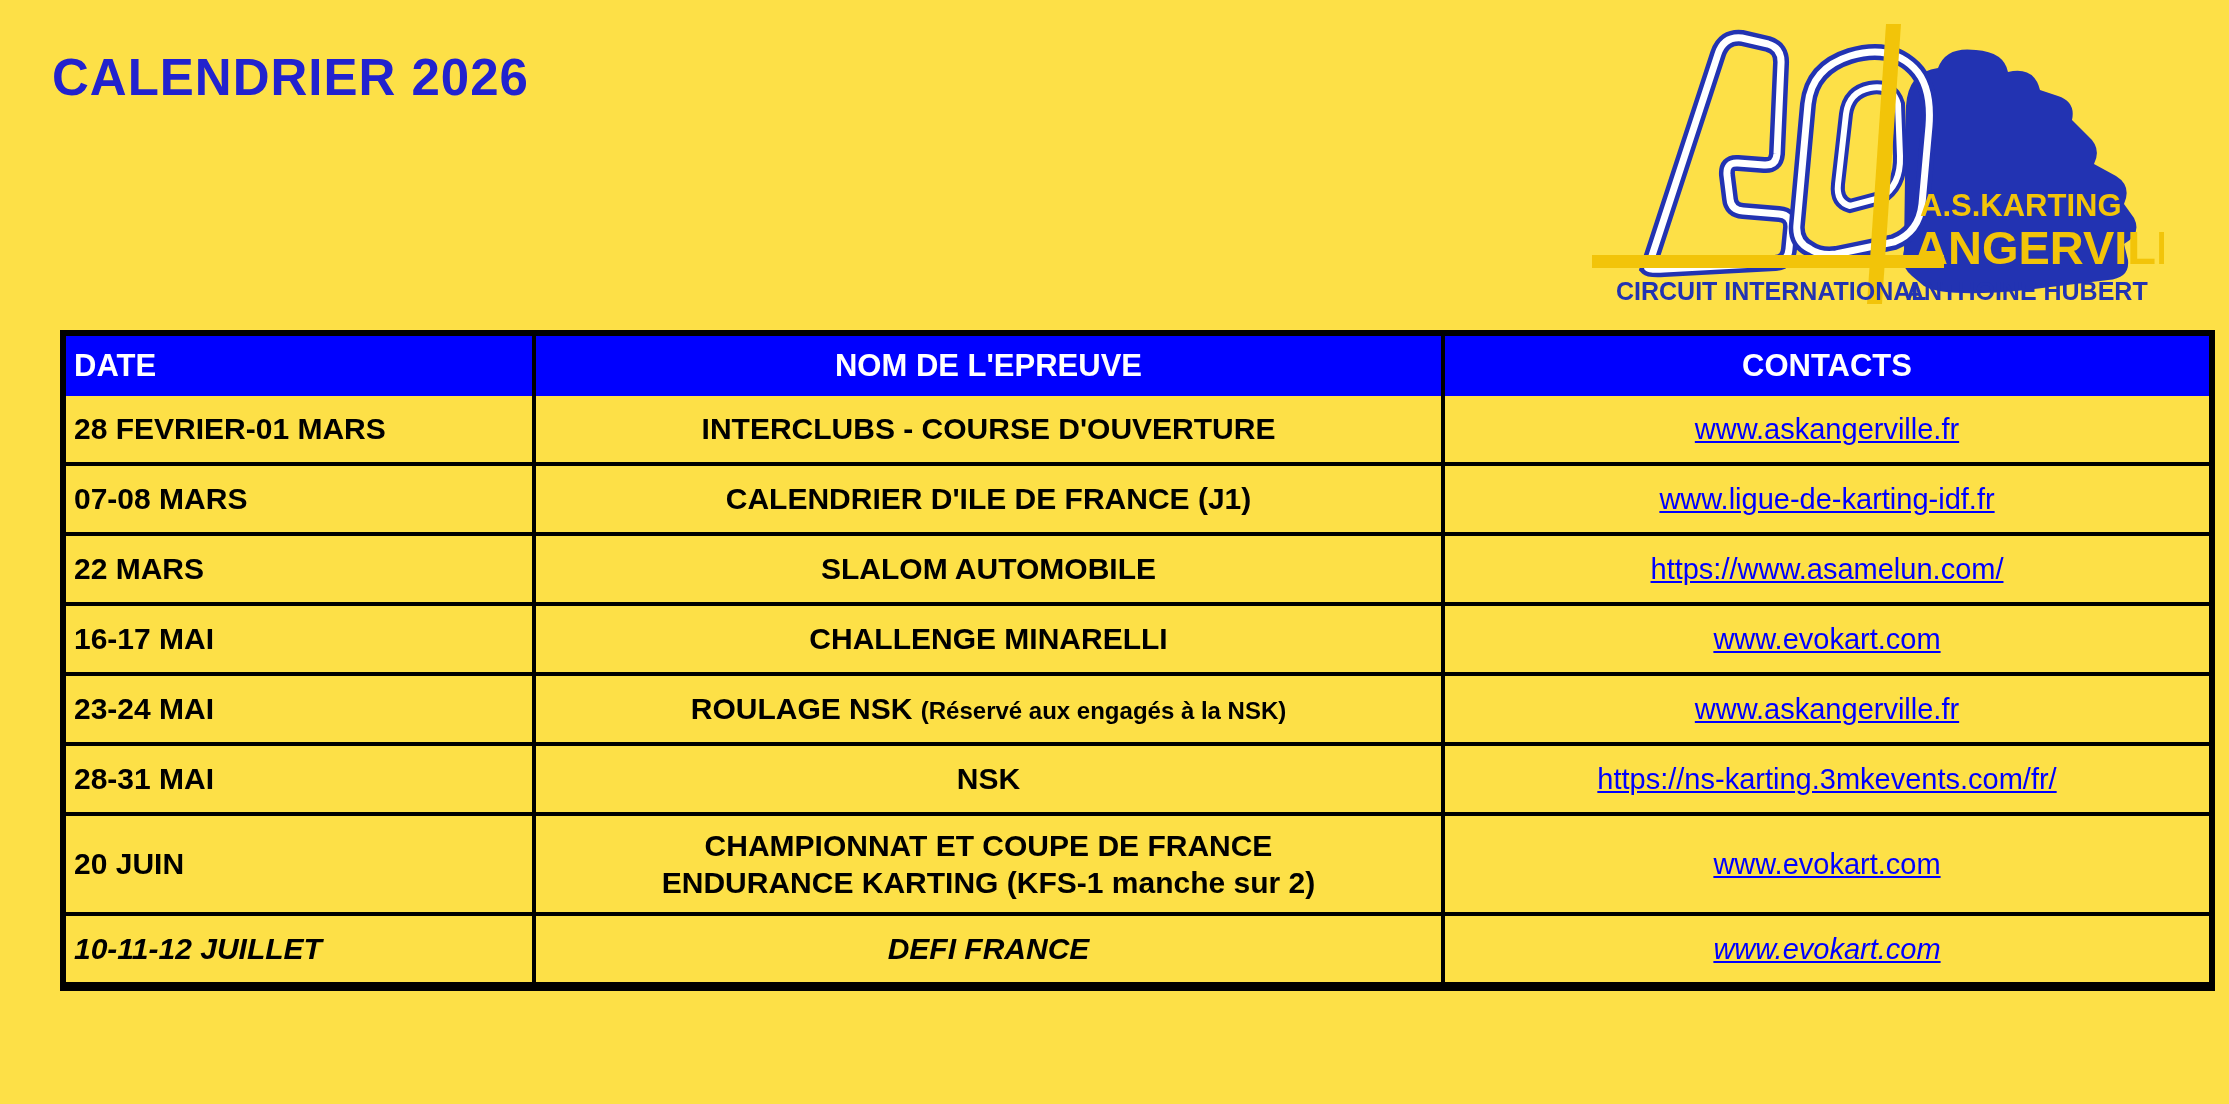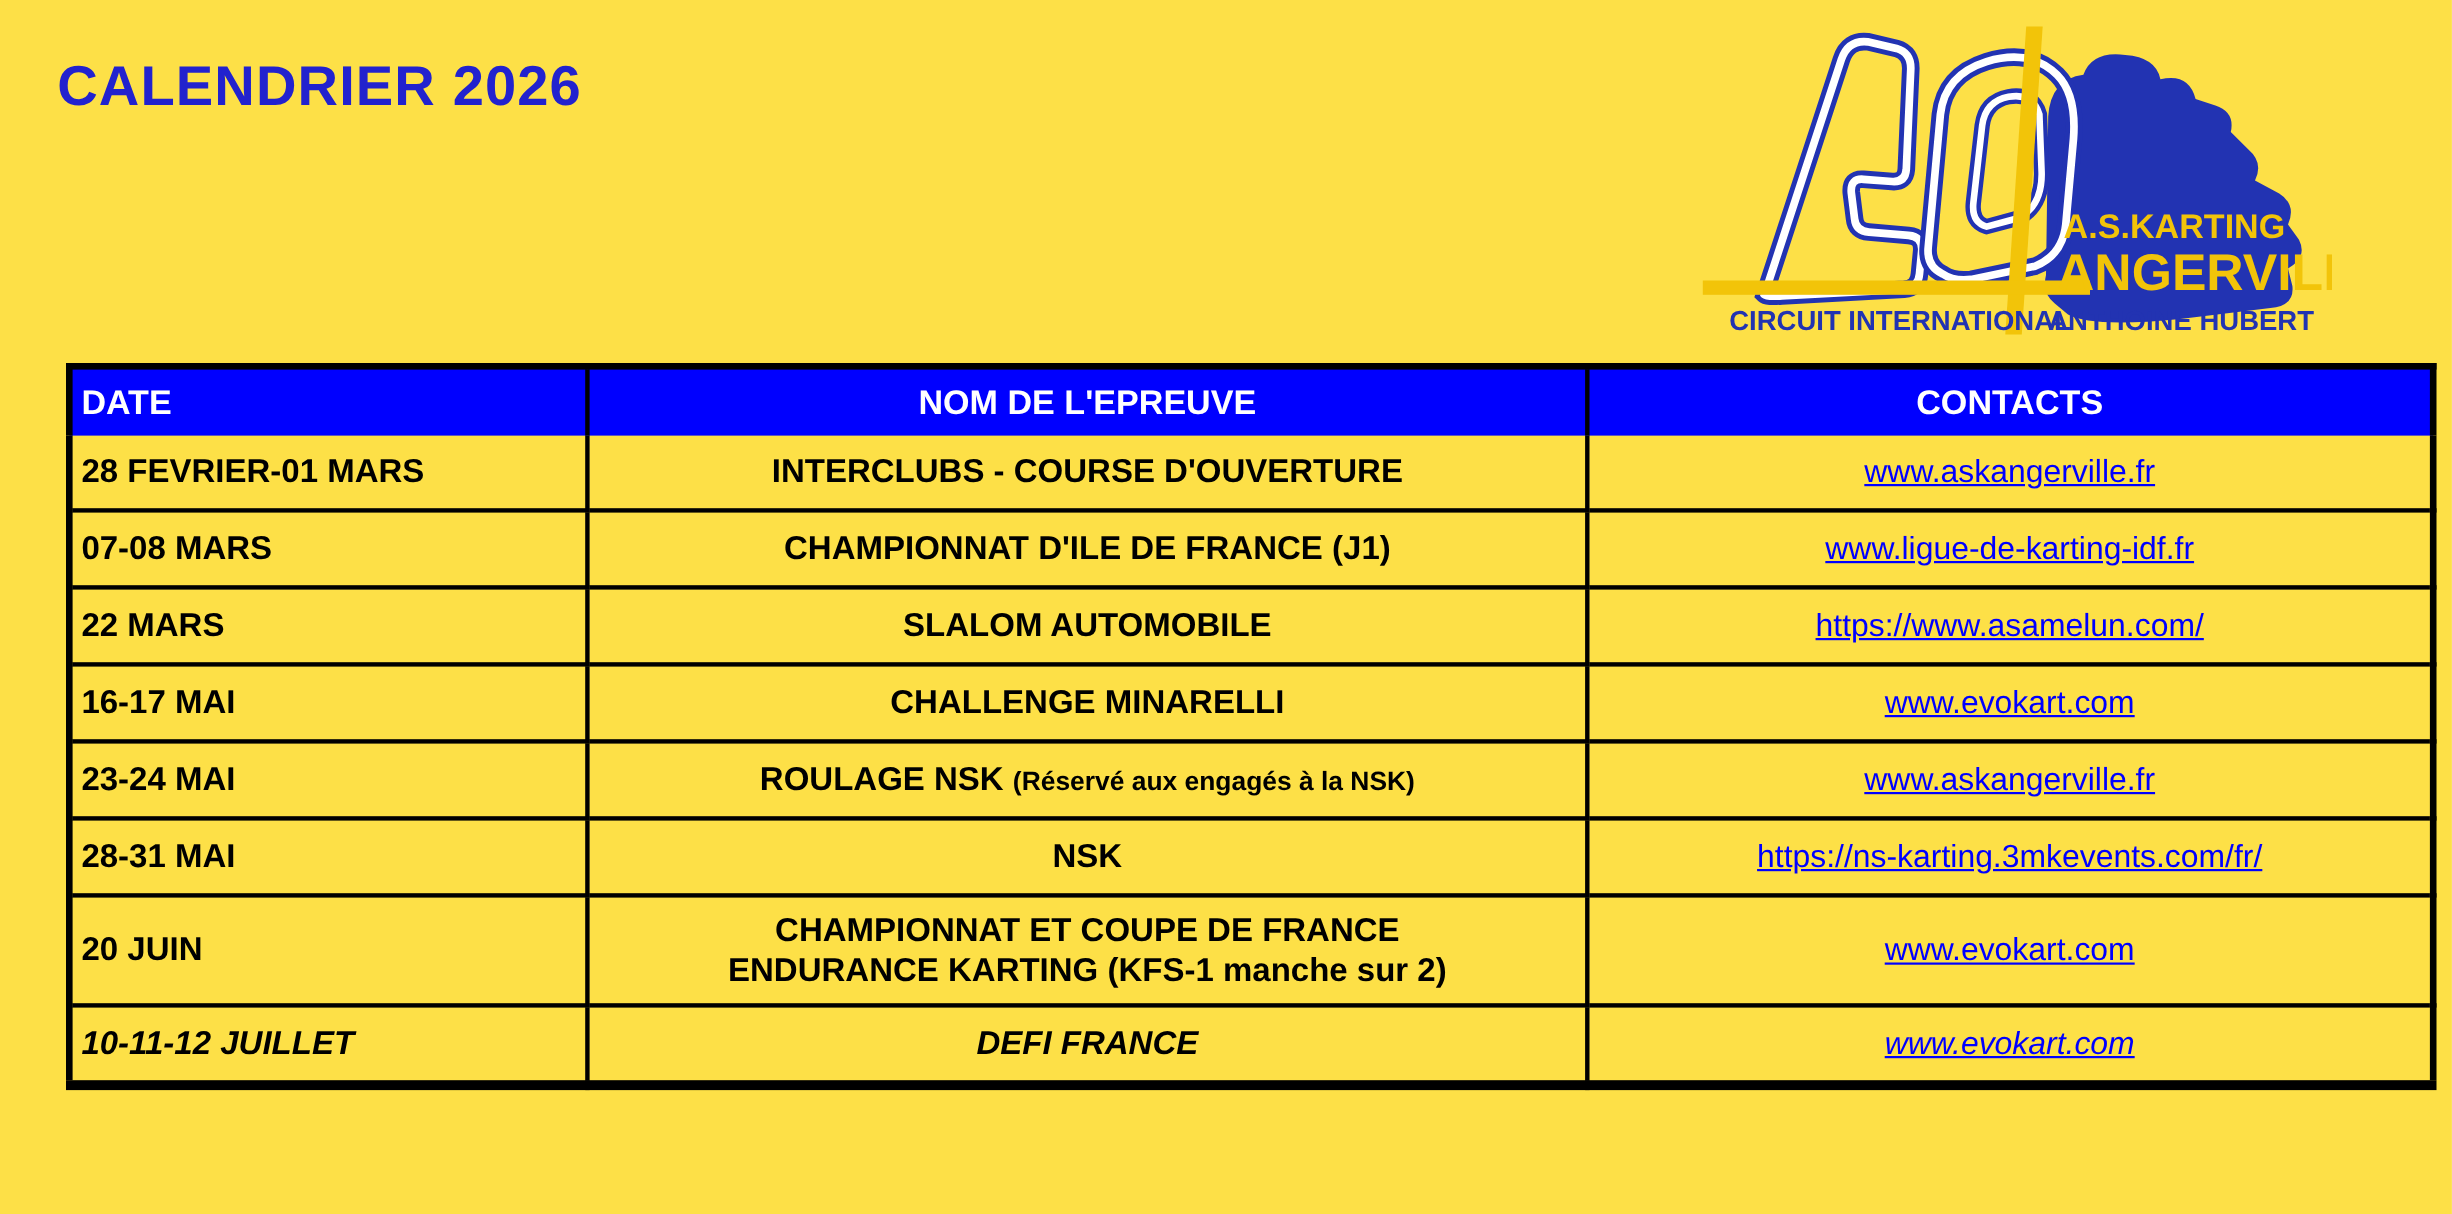--- a/index.html
+++ b/index.html
@@ -10,21 +10,21 @@
     font-family:"Liberation Sans", sans-serif;
     overflow:hidden;
     padding-left:40px;
   }
   .page-title{
     position:absolute;left:52px;top:48px;
     font-size:51px;font-weight:bold;color:#2222CE;
     letter-spacing:1px;white-space:nowrap;
   }
   .logo{
-    position:absolute;left:1540px;top:6px;width:580px;height:302px;
+    position:absolute;left:1584px;top:6px;width:580px;height:302px;
   }
   
   .cal-table{
     position:absolute;left:60px;top:330px;
     width:2149px;
     border-collapse:collapse;table-layout:fixed;
     border:6px solid #000;border-bottom-width:9px;
   }
   .cal-table col.c-date{width:471px;}
   .cal-table col.c-event{width:909px;}
@@ -106,21 +106,21 @@
       </tr>
     </thead>
     <tbody>
       <tr>
         <td class="date">28 FEVRIER-01 MARS</td>
         <td class="event">INTERCLUBS - COURSE D'OUVERTURE</td>
         <td class="contact"><a class="link">www.askangerville.fr</a></td>
       </tr>
       <tr>
         <td class="date">07-08 MARS</td>
-        <td class="event">CHAMPIONNAT D'ILE DE FRANCE (J1)</td>
+        <td class="event">CALENDRIER D'ILE DE FRANCE (J1)</td>
         <td class="contact"><a class="link">www.ligue-de-karting-idf.fr</a></td>
       </tr>
       <tr>
         <td class="date">22 MARS</td>
         <td class="event">SLALOM AUTOMOBILE</td>
         <td class="contact"><a class="link">https://www.asamelun.com/</a></td>
       </tr>
       <tr>
         <td class="date">16-17 MAI</td>
         <td class="event">CHALLENGE MINARELLI</td>

